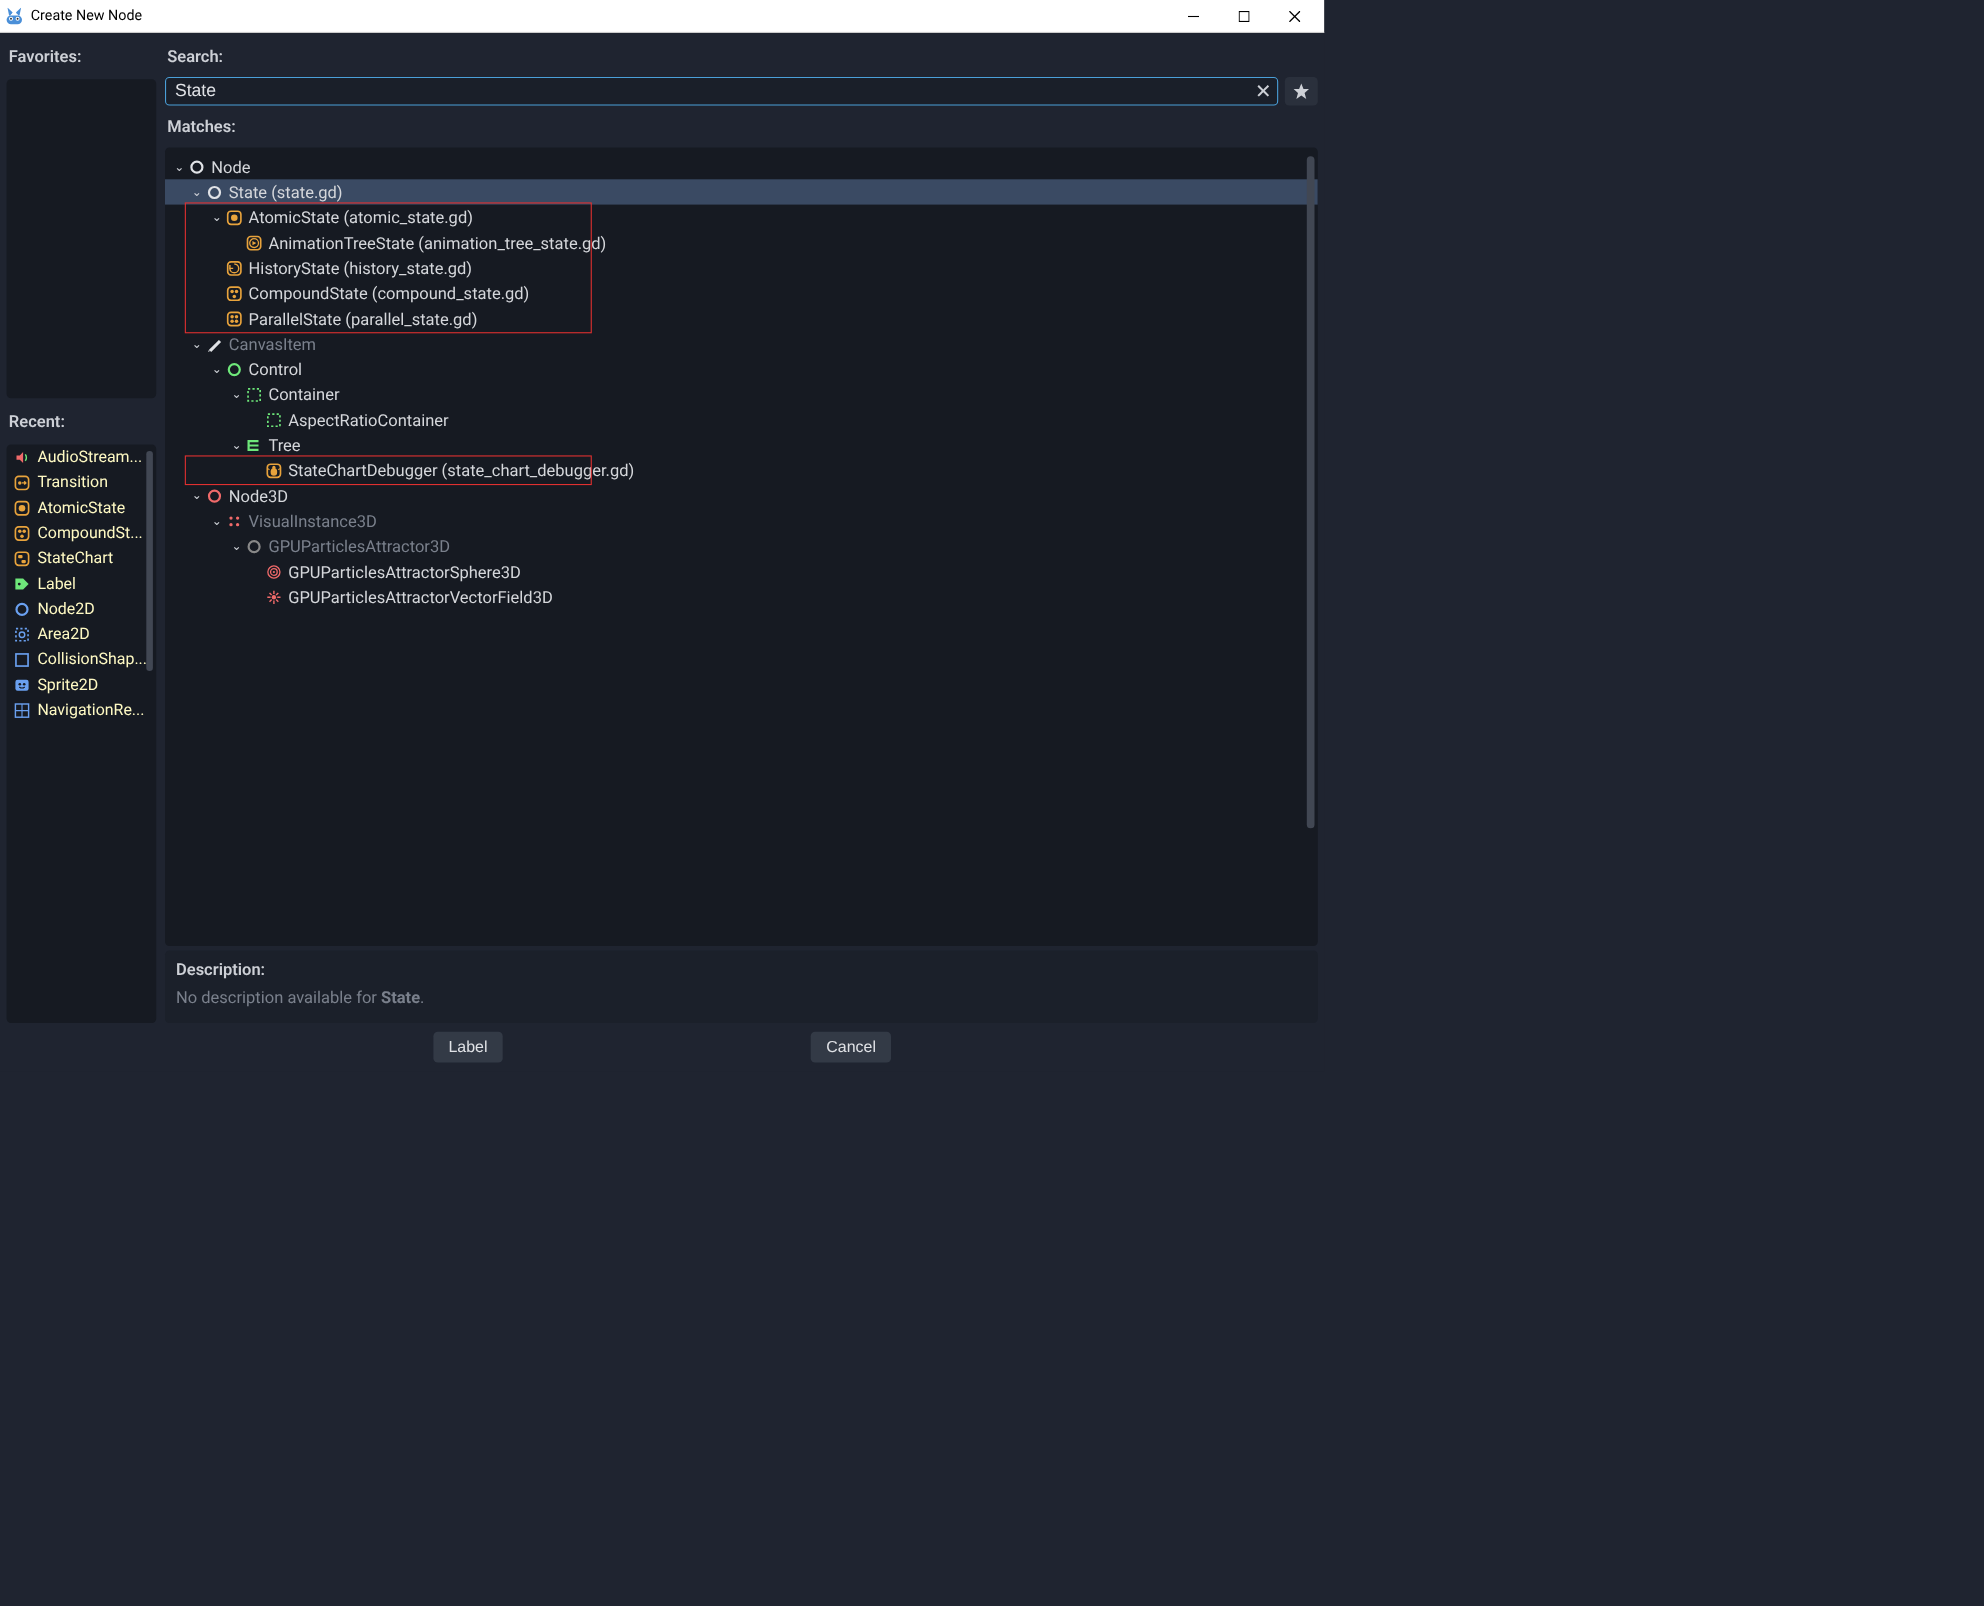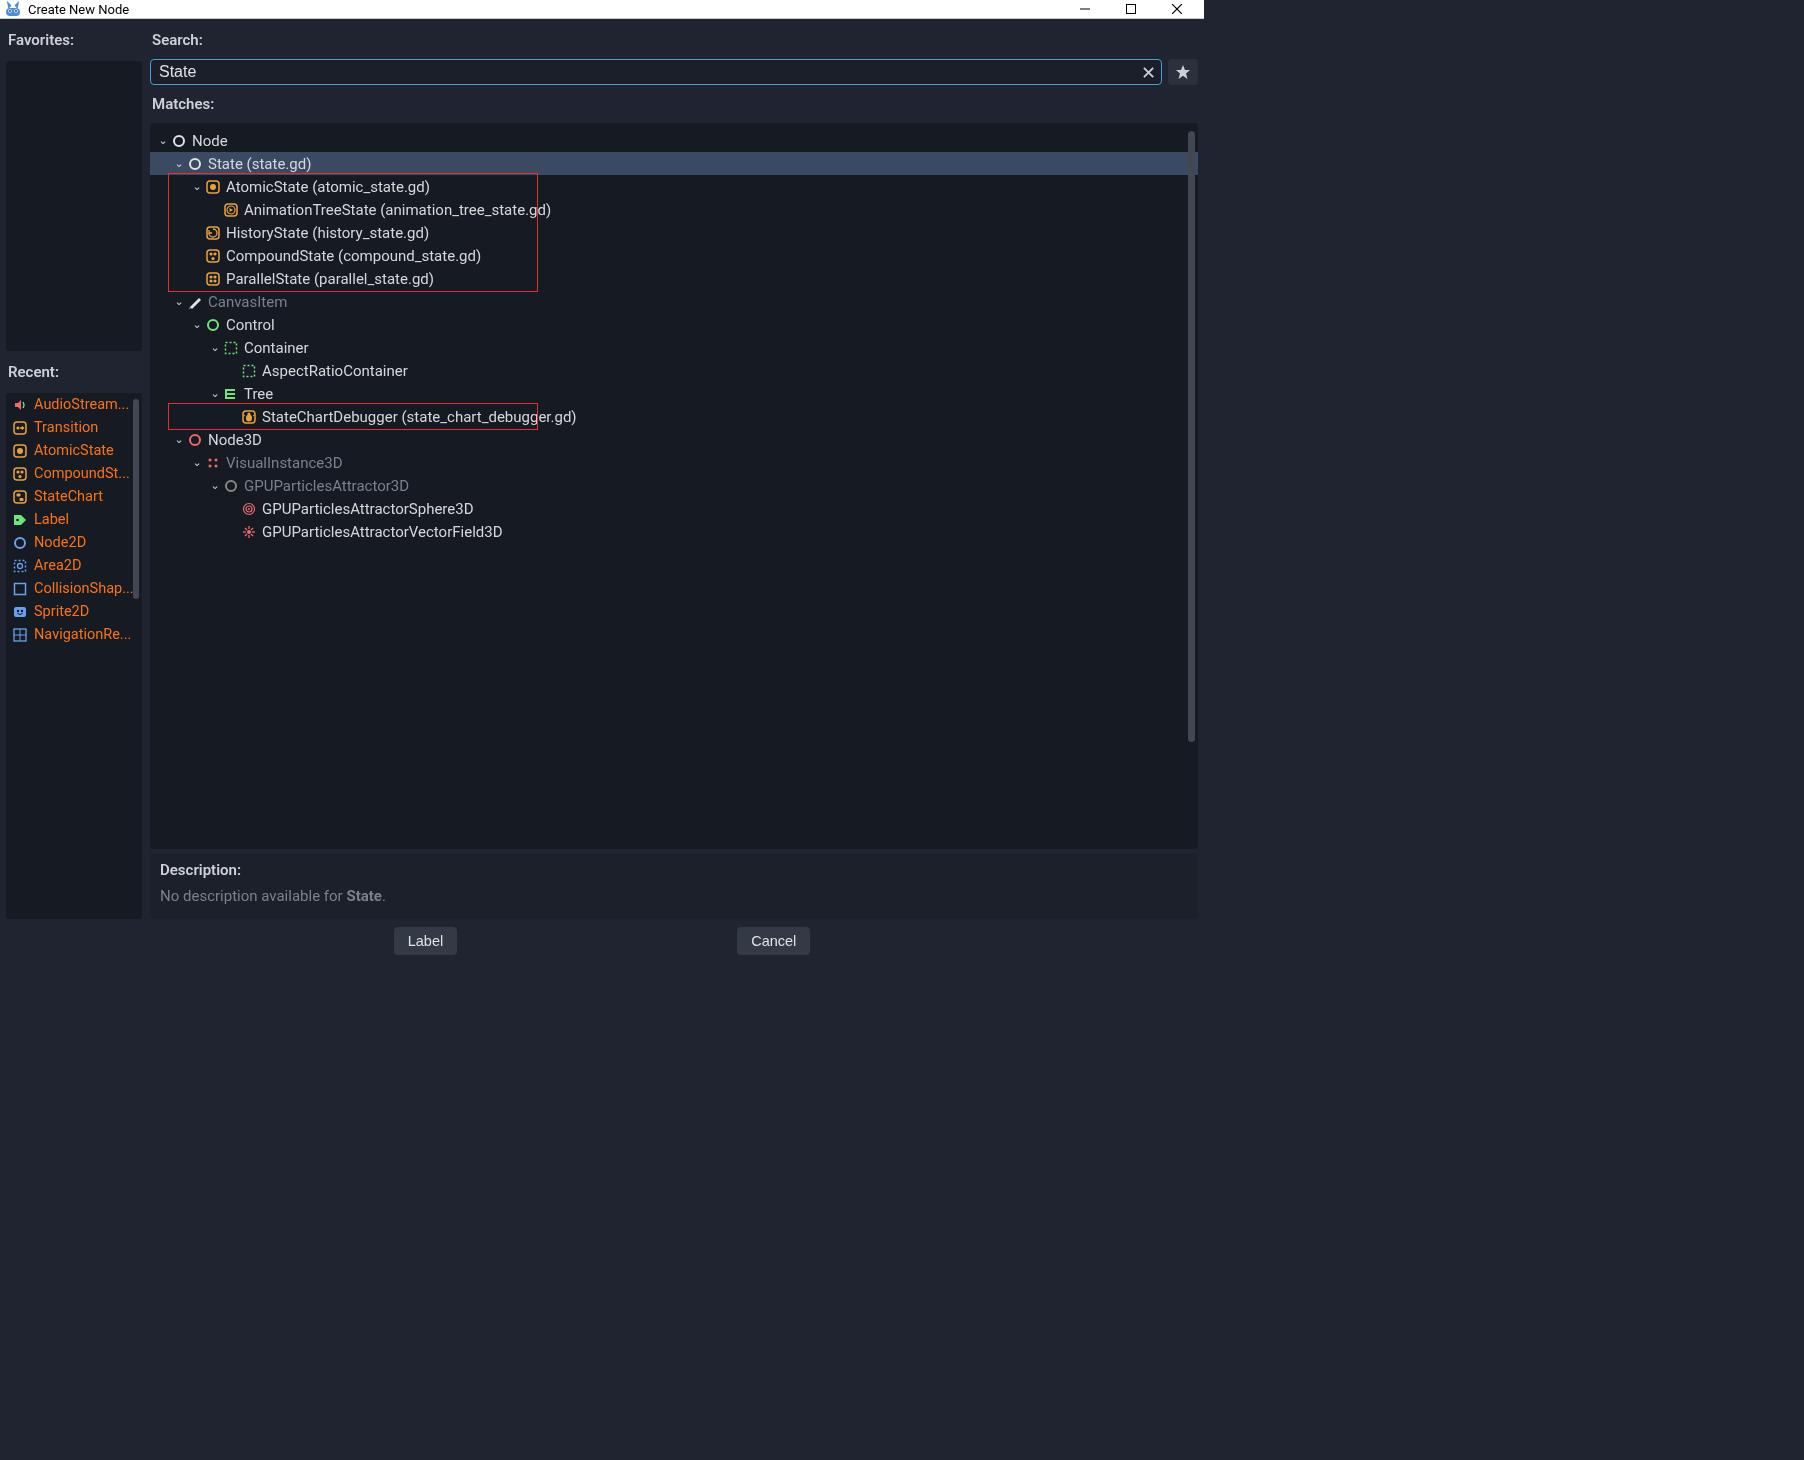--- a/index.html
+++ b/index.html
@@ -8,21 +8,21 @@
     background: #1f2430;
     color: #cdd0d6;
     width: 1204px;
     height: 974px;
     overflow: hidden;
     font-size: 15px;
   }
   .titlebar {
     background: #fff;
     color: #000;
-    height: 19px;
+    height: 30px;
     display: flex;
     align-items: center;
     padding: 0 4px;
     border-bottom: 1px solid #ccc;
   }
   .titlebar .app-icon {
     width: 18px; height: 18px;
     display: inline-flex; align-items: center; justify-content: center;
     margin-right: 6px;
   }
@@ -70,21 +70,21 @@
   }
   .recent-list .scroll {
     overflow-y: auto;
     height: 100%;
   }
   .recent-item {
     display: flex; align-items: center;
     gap: 6px;
     padding: 3px 6px;
     font-size: 14.5px;
-    color: #f97316;
+    color: #fef9c3;
     white-space: nowrap;
     overflow: hidden;
     text-overflow: ellipsis;
   }
   .recent-item .ico {
     width: 16px; height: 16px; flex-shrink: 0;
     display: inline-flex; align-items: center; justify-content: center;
   }
   .right-col {
     flex: 1;

